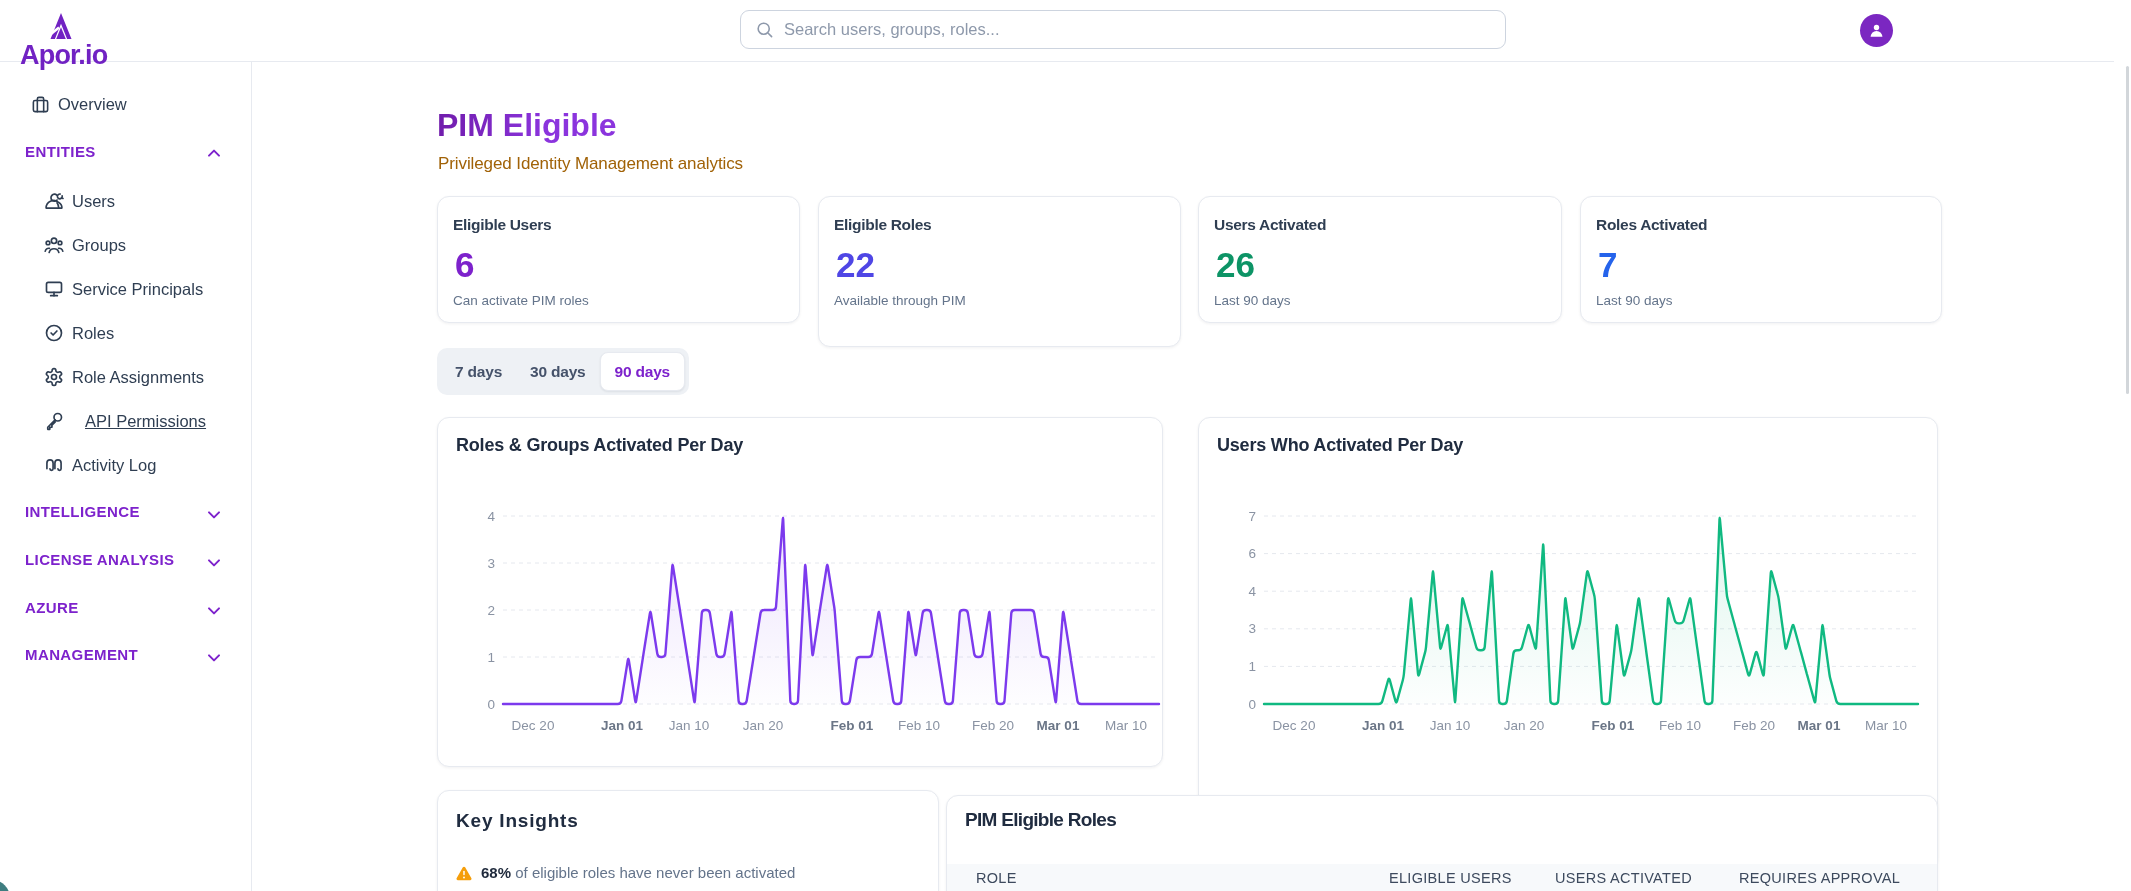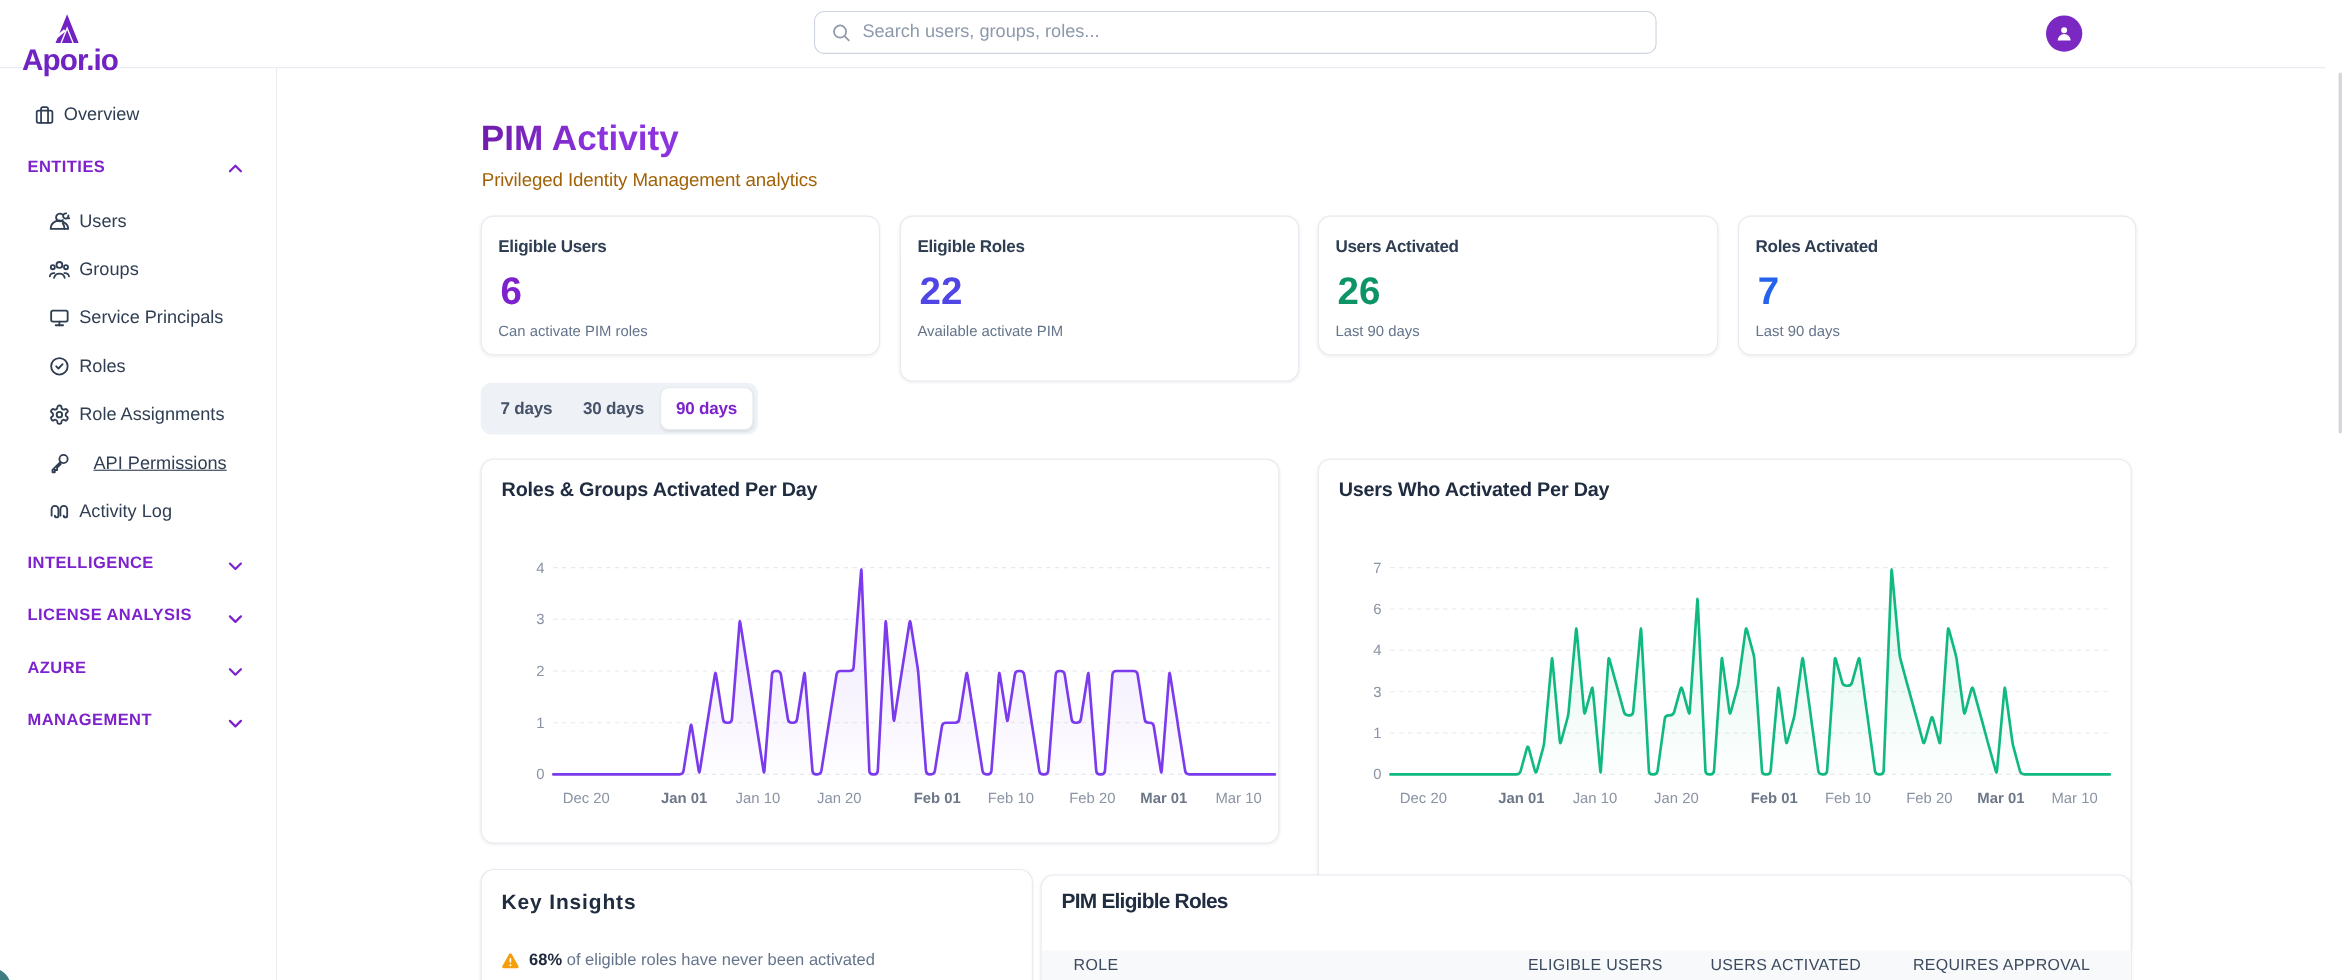--- a/index.html
+++ b/index.html
@@ -160,32 +160,32 @@
     </svg>
   <div class="nav-sec" style="top:584px;">MANAGEMENT</div>
   <svg class="nav-chev" style="top:585px;" viewBox="0 0 24 24" fill="none" stroke="#7d22cc" stroke-width="2.4" stroke-linecap="round" stroke-linejoin="round">
       <path d="m6 10 6 6 6-6"></path>
     </svg>
 </div>
 
 <div style="position:absolute; left:-26px; top:880px; width:36px; height:36px; border-radius:50%; background:#3e7d80; z-index:8;"></div>
 
 <div class="main">
-  <div class="title">PIM Activity</div>
+  <div class="title">PIM Eligible</div>
   <div class="subtitle">Privileged Identity Management analytics</div>
 
   <div class="card" style="left:185px; top:134px; width:363px; height:127px;">
     <div class="stat-label">Eligible Users</div>
     <div class="stat-num" style="color:#7d22cc;">6</div>
     <div class="stat-sub">Can activate PIM roles</div>
   </div>
   <div class="card" style="left:566px; top:134px; width:363px; height:151px;">
     <div class="stat-label">Eligible Roles</div>
     <div class="stat-num" style="color:#4f46e5;">22</div>
-    <div class="stat-sub">Available activate PIM</div>
+    <div class="stat-sub">Available through PIM</div>
   </div>
   <div class="card" style="left:946px; top:134px; width:364px; height:127px;">
     <div class="stat-label">Users Activated</div>
     <div class="stat-num" style="color:#0d9466;">26</div>
     <div class="stat-sub">Last 90 days</div>
   </div>
   <div class="card" style="left:1328px; top:134px; width:362px; height:127px;">
     <div class="stat-label">Roles Activated</div>
     <div class="stat-num" style="color:#2563eb;">7</div>
     <div class="stat-sub">Last 90 days</div>

